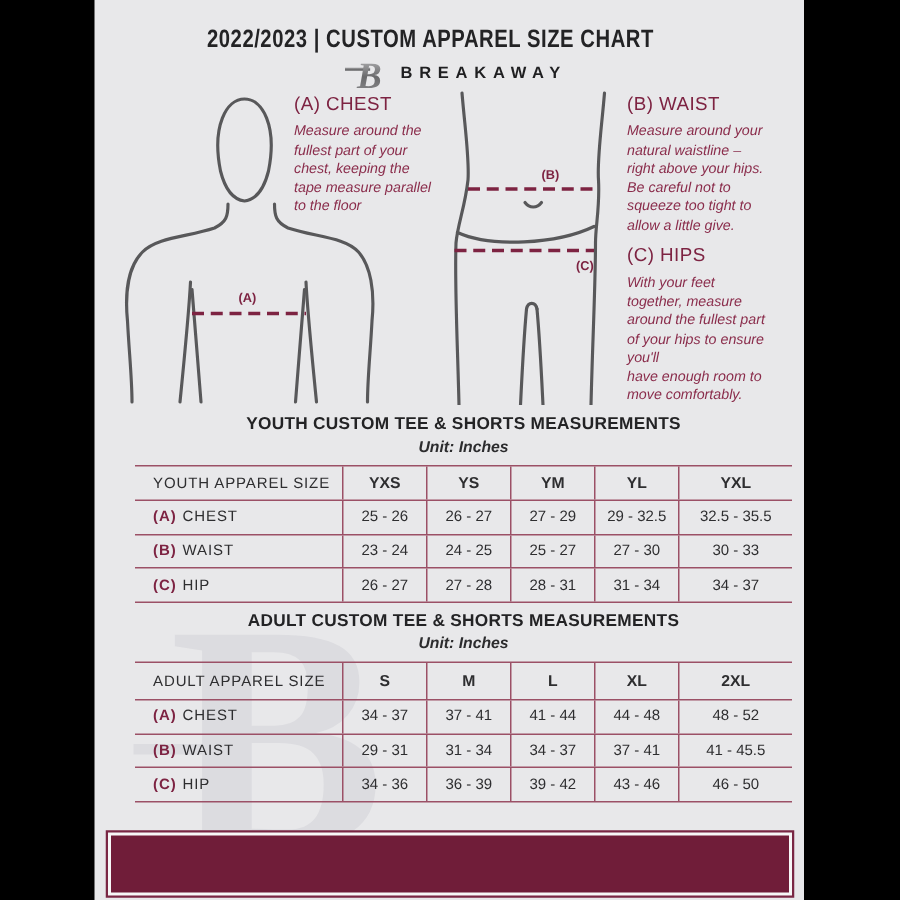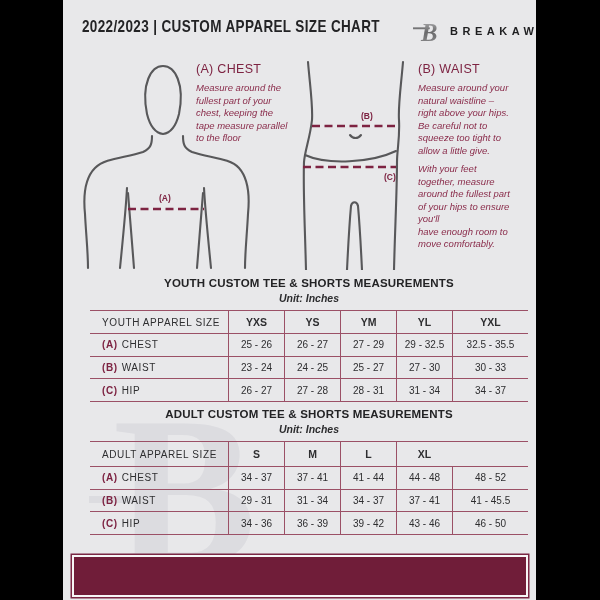--- a/index.html
+++ b/index.html
@@ -12,21 +12,21 @@
     --line:#9b5066;
     --stroke:#58585a;
     --wm:#dcdce0;
   }
   *{margin:0;padding:0;box-sizing:border-box;}
   body{font-family:"Liberation Sans",sans-serif;background:#222;}
   .stage{position:relative;width:600px;height:600px;background:var(--black);overflow:hidden;}
   .doc{position:absolute;left:63px;top:0;width:473px;height:600px;background:var(--doc-bg);overflow:hidden;}
 
   
-  .doc-header{position:absolute;left:19px;right:24px;top:18px;height:26px;display:flex;justify-content:space-between;z-index:2;}
+  .doc-header{position:absolute;left:33px;right:24px;top:18px;height:26px;display:flex;justify-content:space-between;align-items:center;z-index:2;flex-direction:column;}
   .doc-title{font-size:15px;font-weight:bold;color:#232325;letter-spacing:.4px;transform:scale(.9,1.12);transform-origin:left center;white-space:nowrap;}
   .brand{display:flex;align-items:center;gap:7px;}
   .brand-name{font-size:11px;font-weight:bold;color:#1f1f21;letter-spacing:4.5px;}
 
   
   .guide{position:absolute;z-index:2;}
   .guide-h{font-size:12.5px;font-weight:normal;color:var(--maroon);letter-spacing:.3px;margin-bottom:6px;}
   .guide-p{font-size:9.5px;font-style:italic;font-weight:400;color:var(--para);line-height:12.5px;white-space:pre-line;}
   .guide.chest{left:133px;top:62px;width:110px;}
   .guide.waist{left:355px;top:62px;width:118px;}
@@ -130,20 +130,21 @@
       <div class="guide-h">(B) WAIST</div>
       <div class="guide-p">Measure around your
 natural waistline –
 right above your hips.
 Be careful not to
 squeeze too tight to
 allow a little give.</div>
     </div>
 
     <div class="guide hips">
+      <div class="guide-h">(C) HIPS</div>
       <div class="guide-p">With your feet
 together, measure
 around the fullest part
 of your hips to ensure
 you'll
 have enough room to
 move comfortably.</div>
     </div>
 
     <div class="watermark">
@@ -202,20 +203,21 @@
     <div class="section adult">
       <div class="tbl-title">ADULT CUSTOM TEE &amp; SHORTS MEASUREMENTS</div>
       <div class="tbl-unit">Unit: Inches</div>
       <div class="tbl">
         <div class="trow thead">
           <div class="c c0">ADULT APPAREL SIZE</div>
           <div class="c">S</div>
           <div class="c">M</div>
           <div class="c">L</div>
           <div class="c">XL</div>
+          <div class="c">2XL</div>
         </div>
         <div class="trow">
           <div class="c c0">
               <span class="key">(A)</span>
               <span>CHEST</span>
             </div>
           <div class="c">34 - 37</div>
           <div class="c">37 - 41</div>
           <div class="c">41 - 44</div>
           <div class="c">44 - 48</div>

